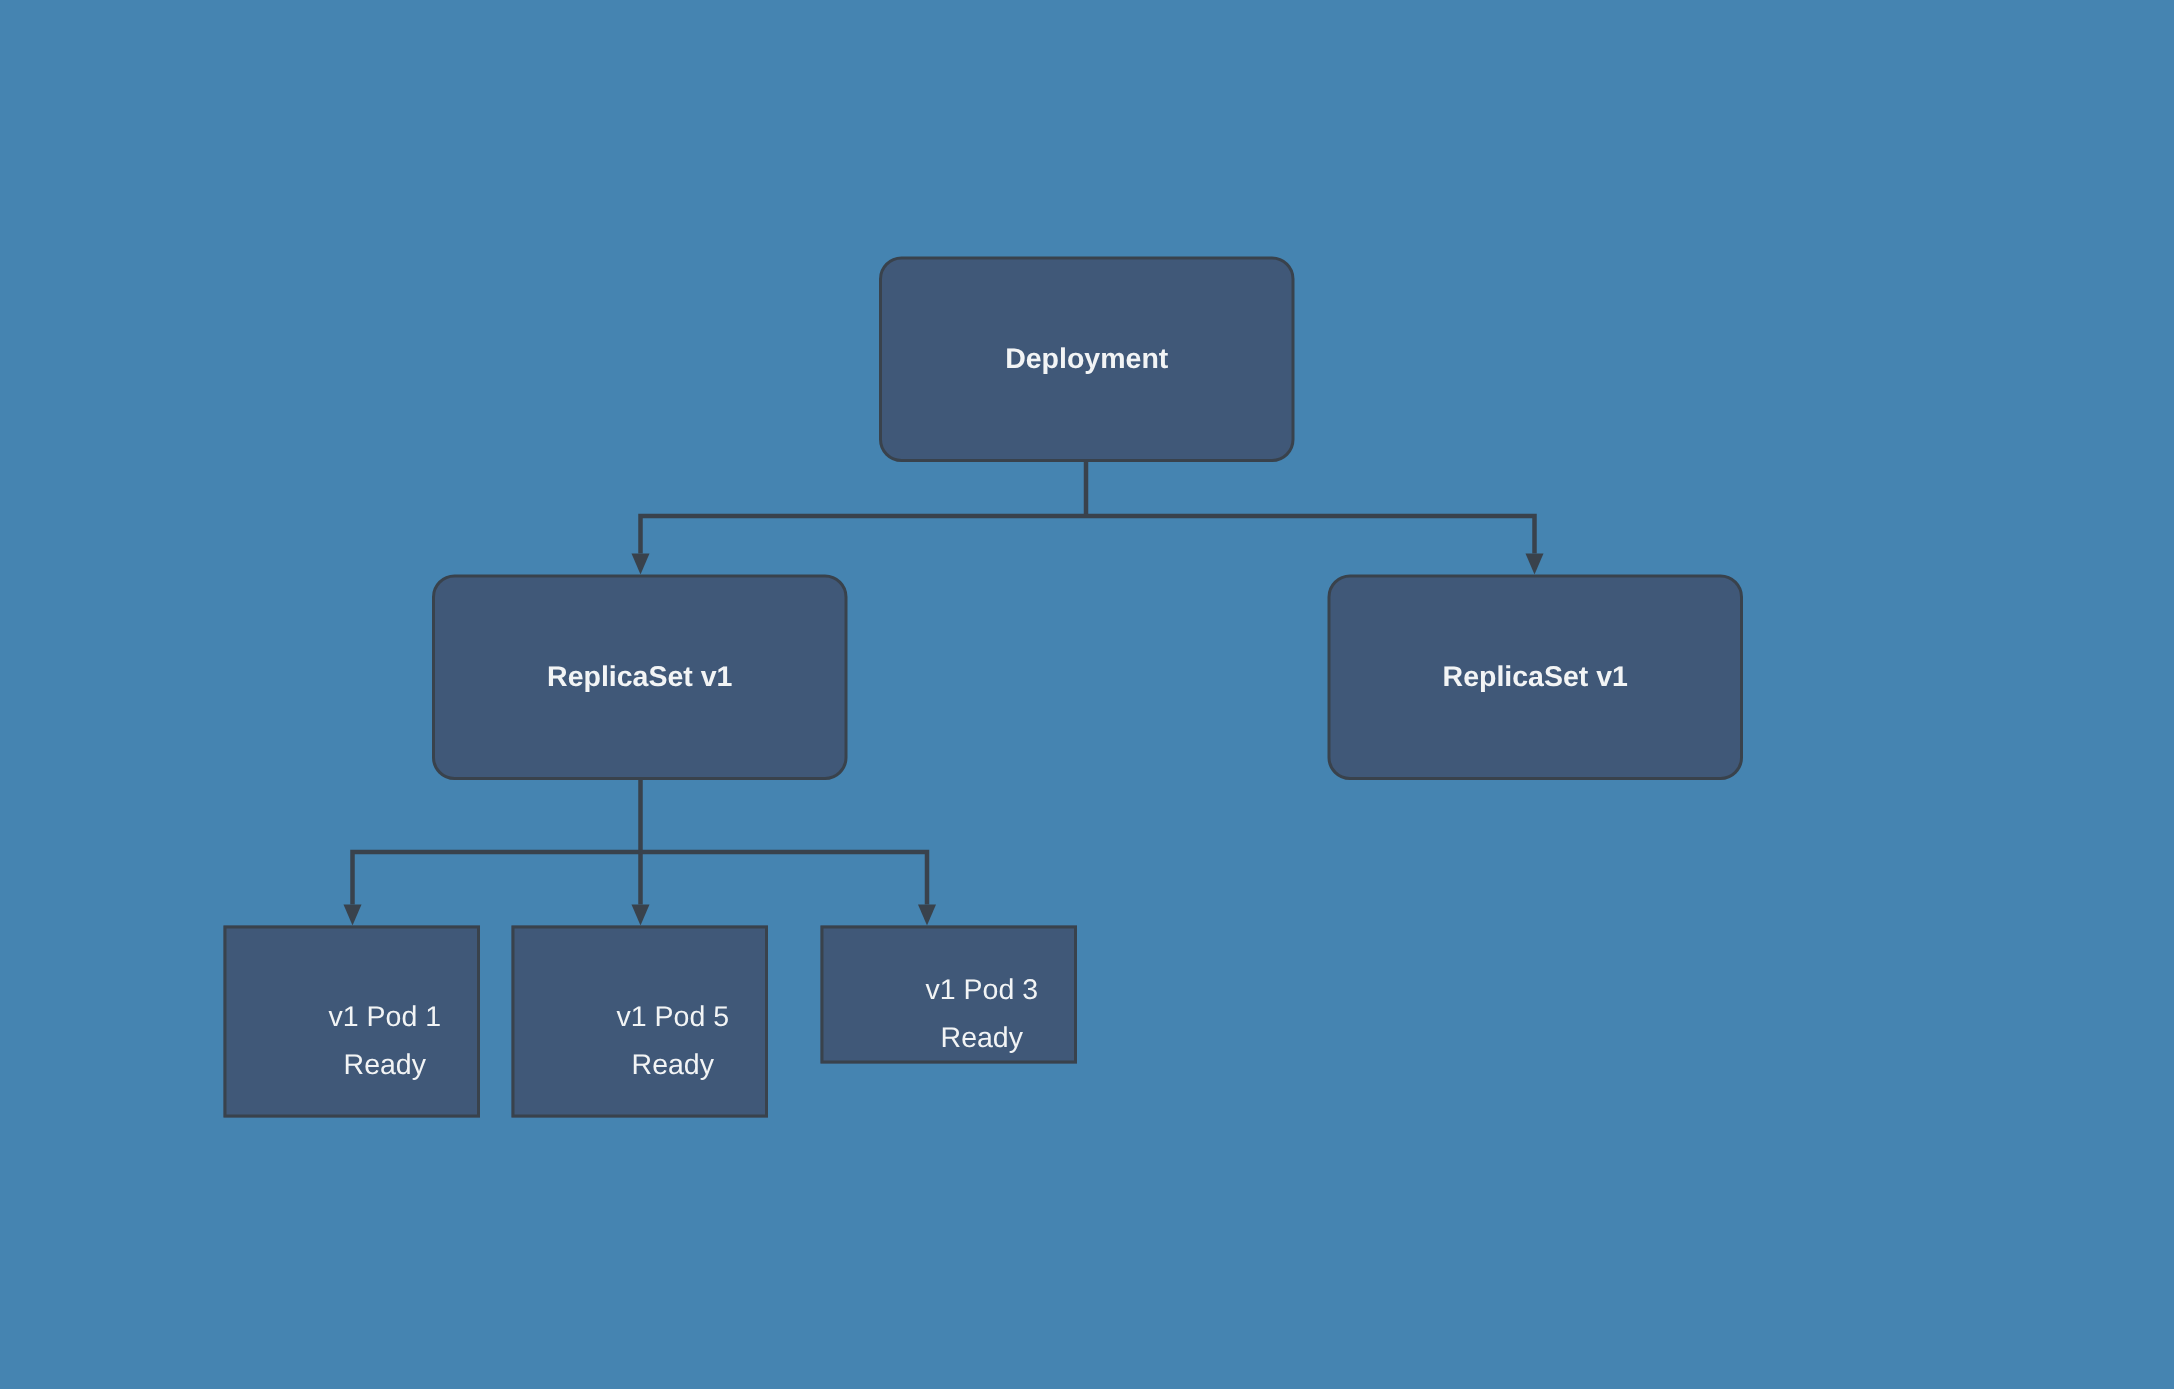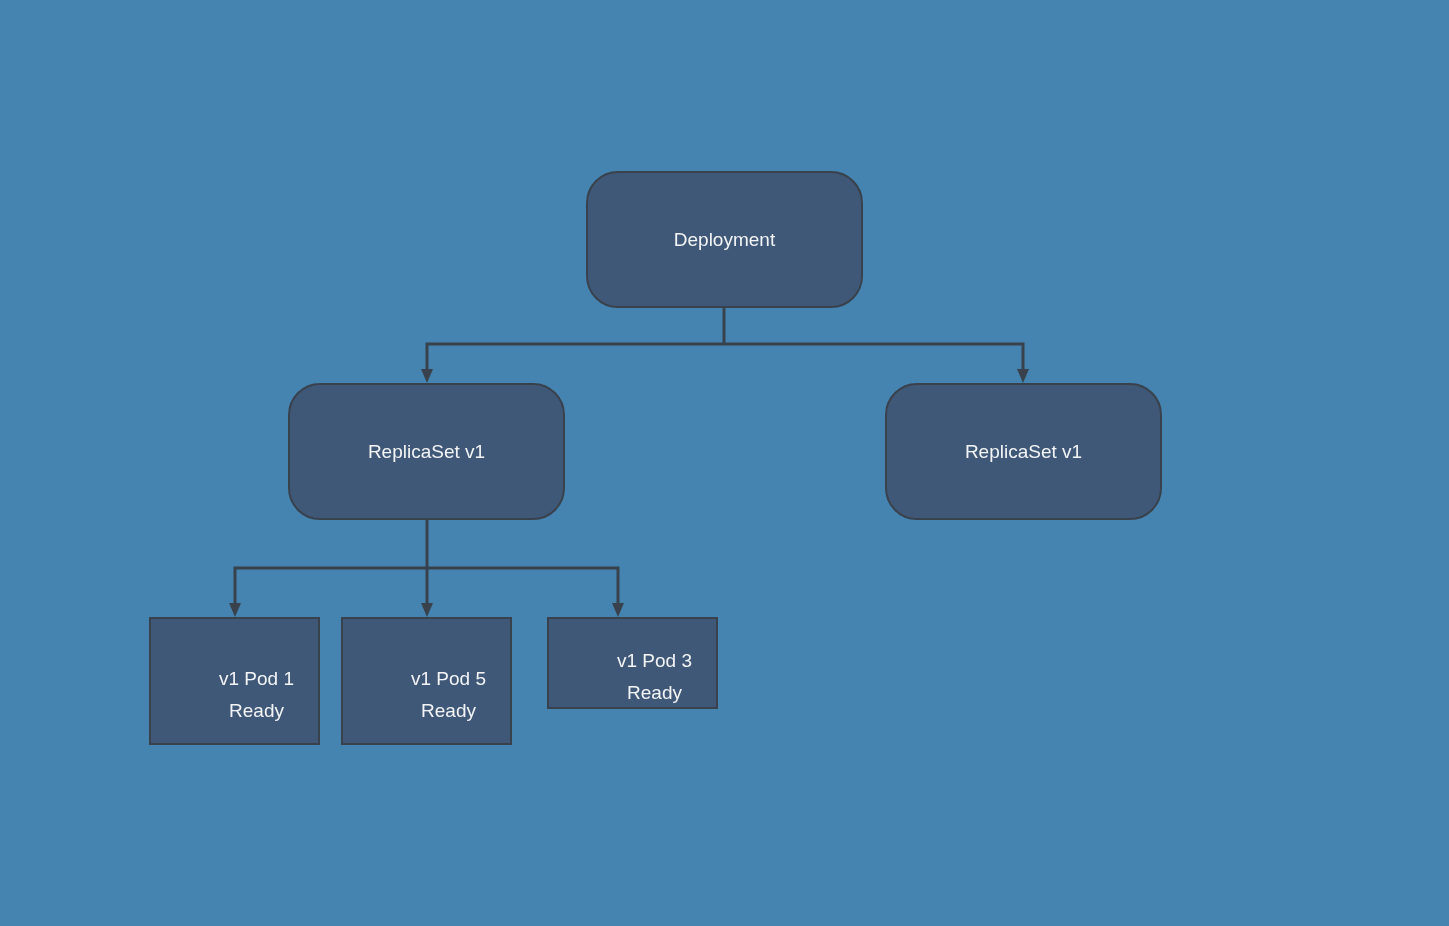--- a/index.html
+++ b/index.html
@@ -39,21 +39,22 @@
     display: flex;
     flex-direction: column;
     align-items: center;
     justify-content: center;
     color: var(--text, #f2f4f5);
     font-size: 19px;
     line-height: 32px;
     text-align: center;
   }
   .node--stadium {
-    border-radius: 32px;
+    border-radius: 15px;
+    font-weight: bold;
   }
   .node--rect {
     border-radius: 0;
     padding-left: 44px;
   }
   .node--deployment      { left: 586px; top: 171px; width: 277px; height: 137px; }
   .node--replicaset-left { left: 288px; top: 383px; width: 277px; height: 137px; }
   .node--replicaset-right{ left: 885px; top: 383px; width: 277px; height: 137px; }
   .node--pod1 { left: 149px; top: 617px; width: 171px; height: 128px; }
   .node--pod2 { left: 341px; top: 617px; width: 171px; height: 128px; }

